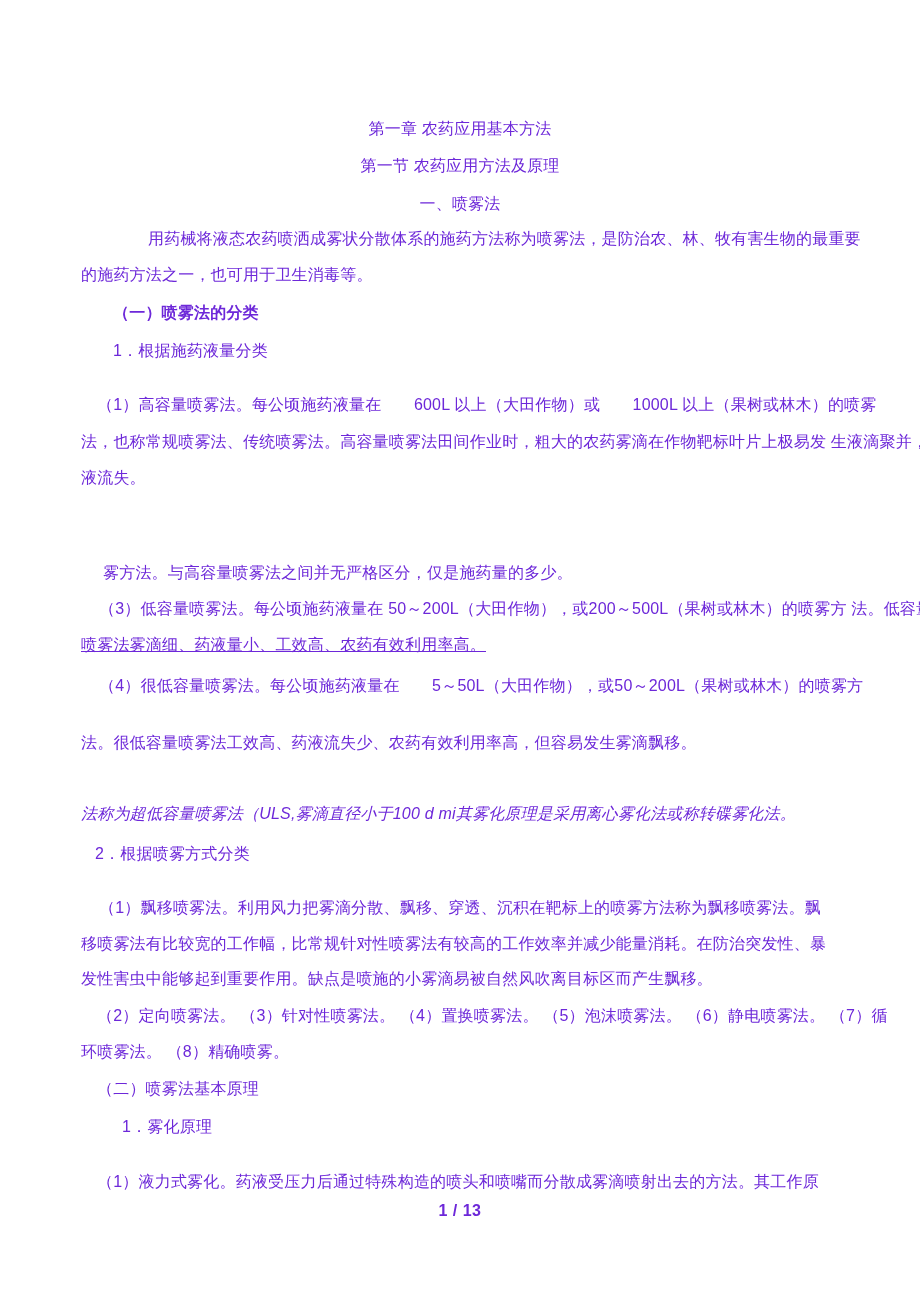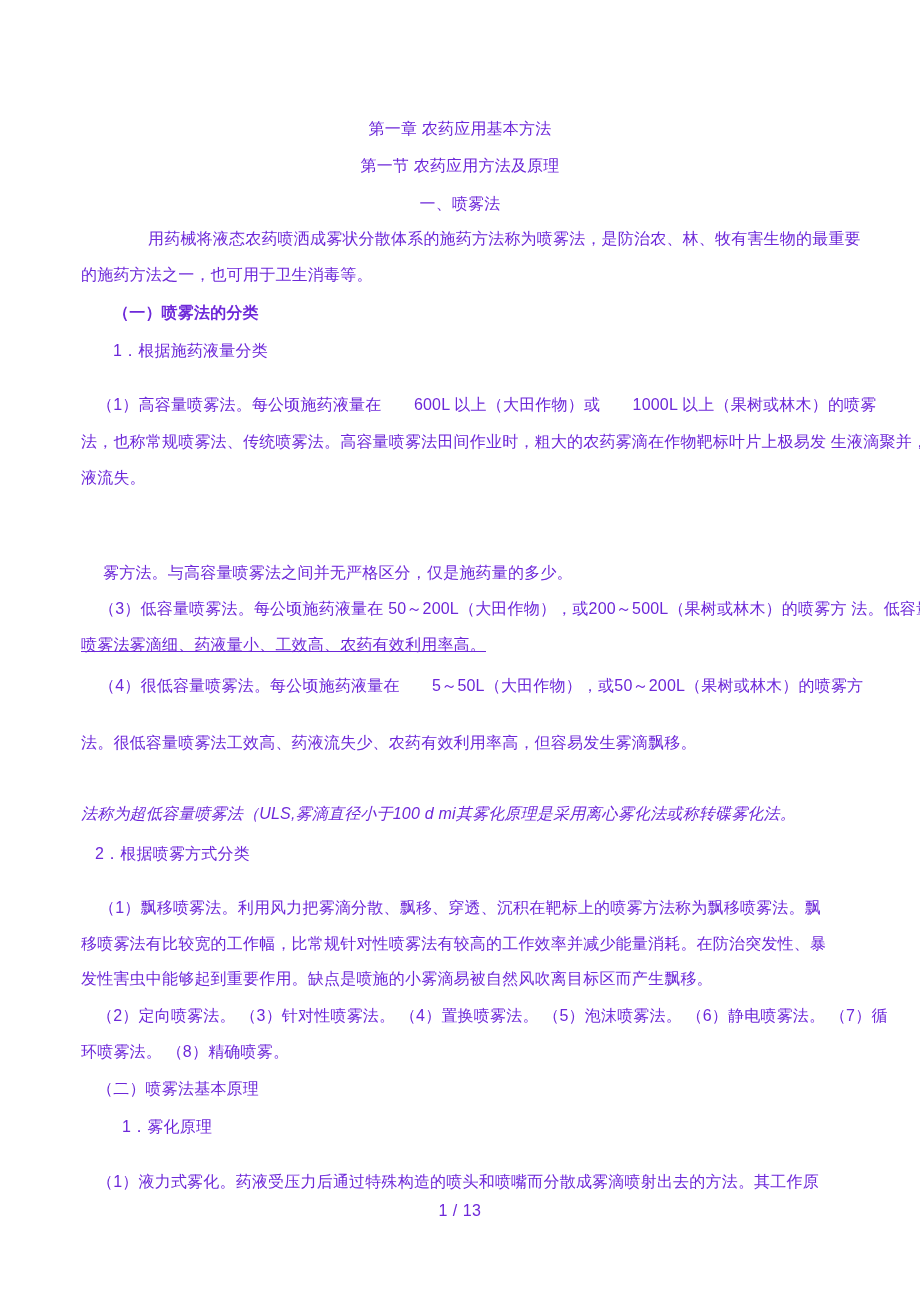--- a/index.html
+++ b/index.html
@@ -22,21 +22,21 @@
     white-space: pre;
     line-height: 17px;
     letter-spacing: 0.2px;
   }
   .center {
     left: 0;
     width: 920px;
     text-align: center;
   }
   .footer-line {
-    font-weight: normal;
+    font-weight: bold;
     font-family: "Liberation Sans", "DejaVu Sans", sans-serif;
     letter-spacing: 0.5px;
   }
 </style>
 </head>
 <body>
 
 <div class="page">
 
   <div class="line center" style="top:120px;">第一章 农药应用基本方法</div>

